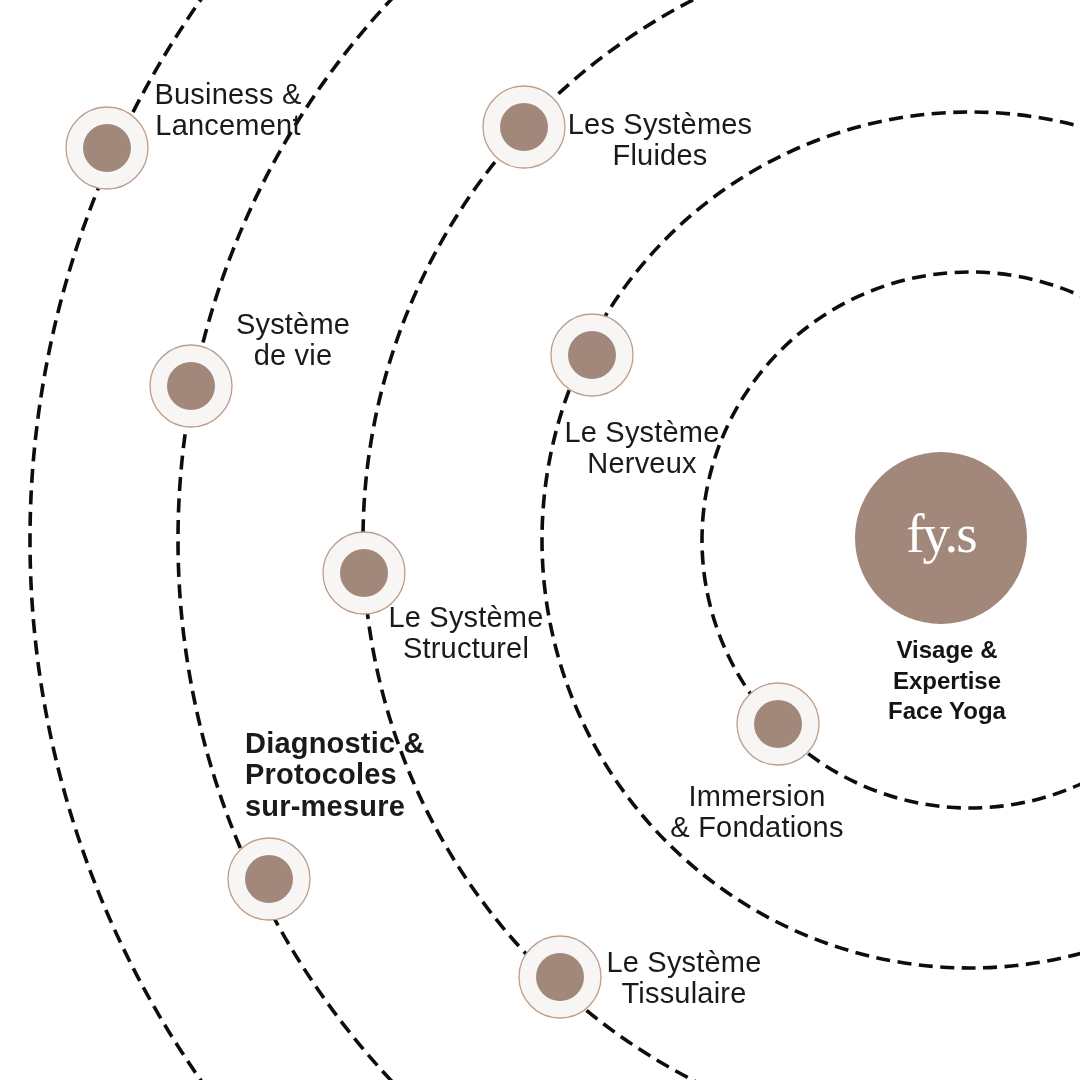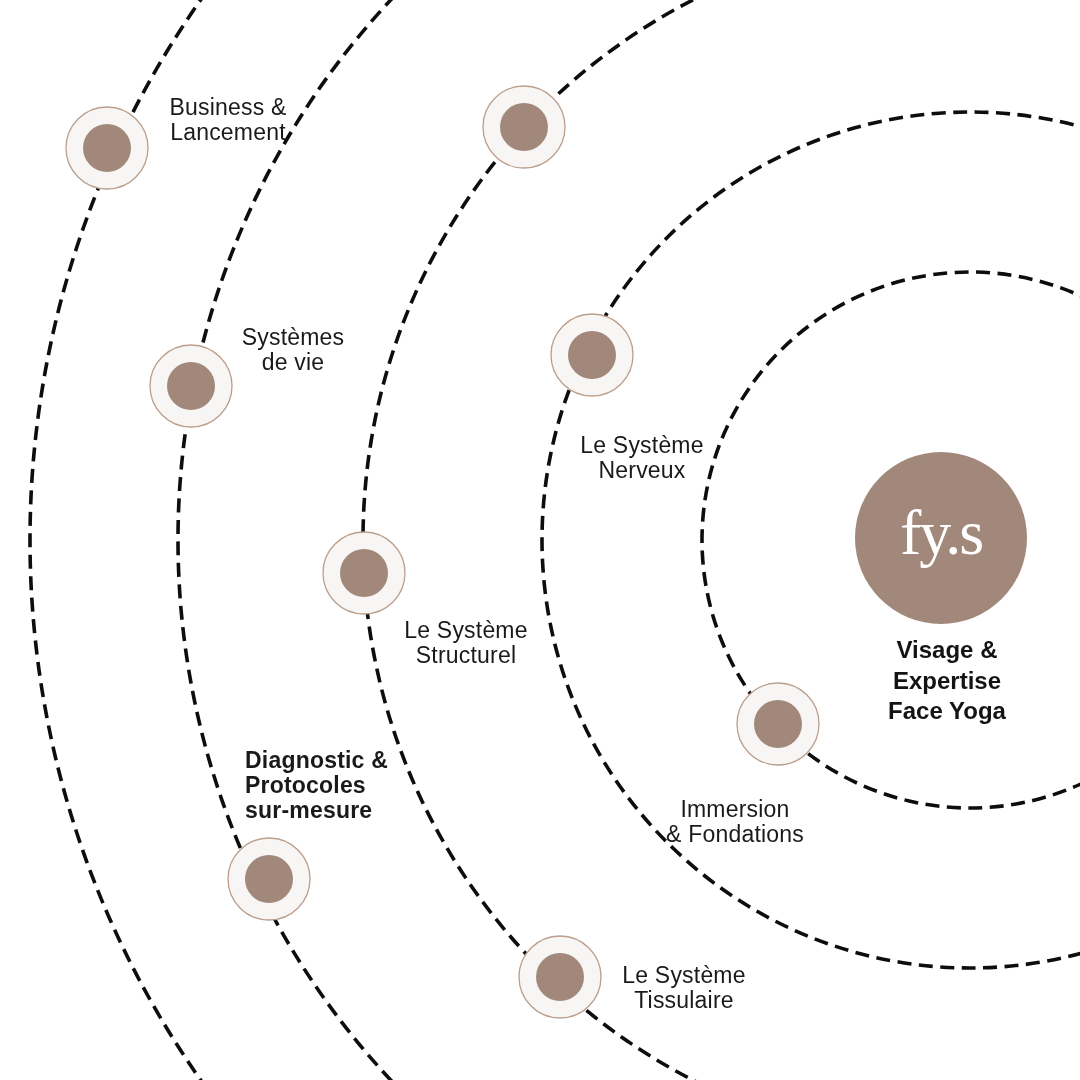--- a/index.html
+++ b/index.html
@@ -27,39 +27,38 @@
     stroke-dasharray: 14 7.5;
   }
   .node-outer {
     stroke: #bb9e8b;
     stroke-width: 1.3;
   }
   .label {
     position: absolute;
     transform: translate(-50%, -50%);
     text-align: center;
-    font-size: 23px;
+    font-size: 29px;
     line-height: 1.08;
     letter-spacing: 0.2px;
     color: #1a1a1a;
     white-space: pre-line;
-    margin-top: 10px;
   }
   .label.left-align {
     transform: translateY(-50%);
     text-align: left;
     font-weight: bold;
   }
   .logo-text {
     position: absolute;
     left: 941px;
     top: 536px;
     transform: translate(-50%, -54%);
     font-family: "Liberation Serif", serif;
-    font-size: 64px;
+    font-size: 55px;
     letter-spacing: -2px;
     color: #ffffff;
     white-space: nowrap;
   }
   .brand-title {
     position: absolute;
     left: 947px;
     top: 681px;
     transform: translate(-50%, -50%);
     font-size: 24px;
@@ -119,35 +118,37 @@
         <circle cx="560" cy="977" r="24" fill="#a1887a"></circle>
       </g>
     </g>
 
     <circle cx="941" cy="538" r="86" fill="#a1887a"></circle>
   </svg>
 
   <div class="label" style="left:228px; top:110px;">Business &amp;
 Lancement</div>
 
+  <div class="label" style="left:660px; top:140px;">Les Systèmes
+Fluides</div>
 
-  <div class="label" style="left:293px; top:340px;">Systèmes
+  <div class="label" style="left:293px; top:340px;">Système
 de vie</div>
 
   <div class="label" style="left:642px; top:448px;">Le Système
 Nerveux</div>
 
   <div class="label" style="left:466px; top:633px;">Le Système
 Structurel</div>
 
   <div class="label left-align" style="left:245px; top:775px;">Diagnostic &amp;
 Protocoles
 sur-mesure</div>
 
-  <div class="label" style="left:735px; top:812px;">Immersion
+  <div class="label" style="left:757px; top:812px;">Immersion
 &amp; Fondations</div>
 
   <div class="label" style="left:684px; top:978px;">Le Système
 Tissulaire</div>
 
   <div class="logo-text">fy.s</div>
 
   <div class="brand-title">Visage &amp; Expertise
 Face Yoga</div>
 

